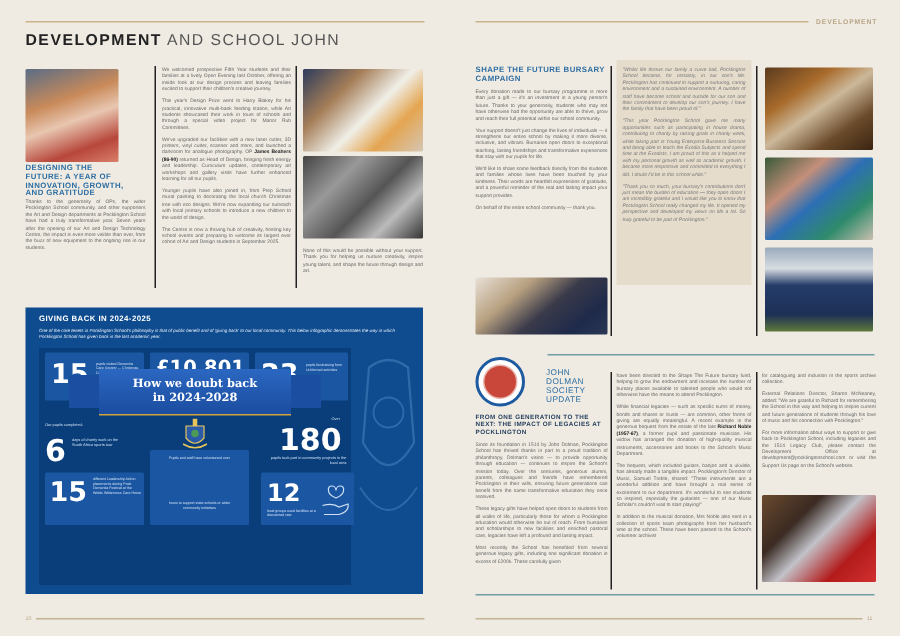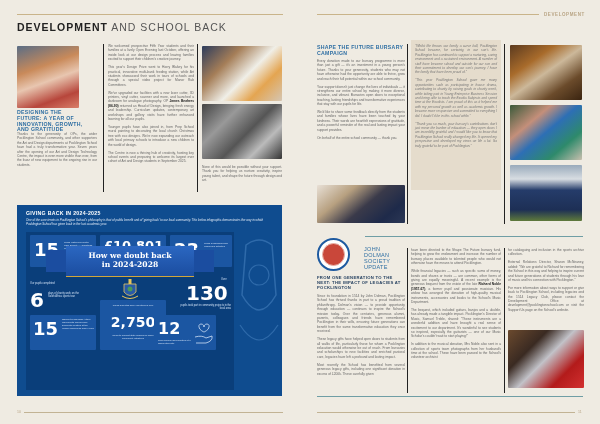--- a/index.html
+++ b/index.html
@@ -59,21 +59,21 @@
   .quote-box .col { color: #777; font-style: italic; }
 </style>
 </head>
 <body>
 
 <div class="spread">
 
   <div class="page left">
     <div class="rule-top" style="left:17px; top:14px; width:266px;"></div>
     <div class="title">
-      <b>DEVELOPMENT</b><span class="light"> AND SCHOOL BACK</span>
+      <b>DEVELOPMENT</b><span class="light"> AND SCHOOL JOHN</span>
     </div>
 
     <div class="photo ph1" style="left:17px; top:46px; width:62px; height:62px;"></div>
     <div class="subhead" style="left:17px; top:110px; width:66px;">DESIGNING THE FUTURE: A YEAR OF INNOVATION, GROWTH, AND GRATITUDE</div>
 
     <div class="col" style="left:17px; top:132px; width:80px;">
       <p>Thanks to the generosity of OPs, the wider Pocklington School community, and other supporters the Art and Design departments at Pocklington School have had a truly transformative year. Seven years after the opening of our Art and Design Technology Centre, the impact is even more visible than ever, from the buzz of new equipment to the ongoing rise in our students.</p>
     </div>
 
     <div class="vline" style="left:103px; top:44px; height:148px;"></div>
@@ -132,33 +132,32 @@
           <path d="M2 5 H14 V13 Q8 20 2 13 Z" fill="#2a5aa8" stroke="#e8c55a" stroke-width="0.8"></path>
           <circle cx="8" cy="10" r="2.5" fill="#4c9a57"></circle>
           <path d="M0 17 Q8 22 16 17" fill="none" stroke="#e8c55a" stroke-width="1"></path>
         </svg>
 
         <div class="float-small" style="left:4px; top:50px;">Our pupils completed:</div>
         <div class="float-big" style="left:4px; top:56px; font-size:20px;">6</div>
         <div class="float-small" style="left:22px; top:60px; width:32px;">days of charity work on the South Africa sports tour</div>
 
         <div class="float-small" style="left:195px; top:46px;">Over</div>
-        <div class="float-big" style="left:160px; top:49px; font-size:20px;">130</div>
+        <div class="float-big" style="left:160px; top:49px; font-size:20px;">180</div>
         <div class="float-small" style="left:150px; top:72px; width:55px; text-align:right;">pupils took part in community projects in the local area</div>
 
         <div class="tile" style="left:4px; top:83px; width:66px; height:35px;">
           <div class="big" style="left:3px; top:3px; font-size:18px;">15</div>
           <div class="small" style="left:32px; top:3px; width:32px;">different Leadership Action placements during Pock Dementia Festival at the Wolds Wilderness Care Home</div>
         </div>
         <div class="tile" style="left:74px; top:68px; width:66px; height:50px;">
           <div class="small" style="left:8px; top:4px; width:50px; text-align:center;">Pupils and staff have volunteered over</div>
-          <div class="big" style="left:0; top:14px; width:66px; text-align:center; font-size:14px;">2,750</div>
           <div class="small" style="left:8px; top:34px; width:50px; text-align:center;">hours to support state schools or wider community initiatives</div>
         </div>
-        <div class="tile" style="left:128px; top:83px; width:62px; height:35px;">
+        <div class="tile" style="left:148px; top:83px; width:62px; height:35px;">
           <div class="big" style="left:4px; top:4px; font-size:16px;">12</div>
           <div class="small" style="left:4px; top:24px; width:36px;">local groups used facilities at a discounted rate</div>
           <svg style="position:absolute; left:40px; top:4px; width:20px; height:26px;" viewBox="0 0 20 26">
             <path d="M10 8 C10 4 4 4 5 8 C5 11 10 13 10 13 C10 13 15 11 15 8 C16 4 10 4 10 8 Z" fill="none" stroke="#cfe0f5" stroke-width="0.8"></path>
             <path d="M1 18 Q8 16 12 19 L18 17 Q19 22 12 24 L2 24" fill="none" stroke="#cfe0f5" stroke-width="0.8"></path>
           </svg>
         </div>
       </div>
     </div>
 

